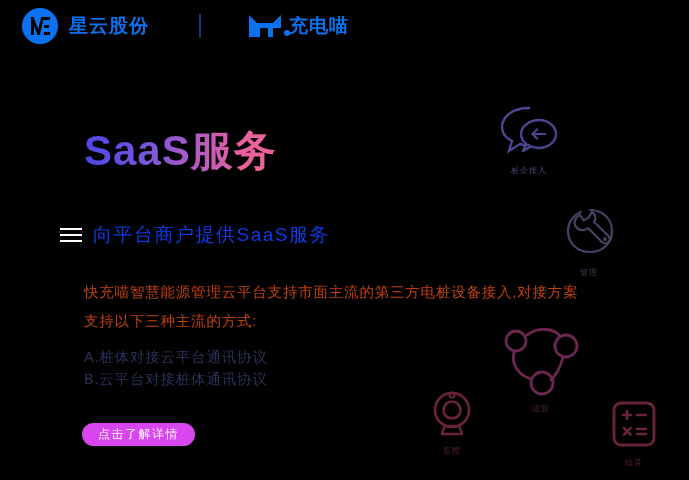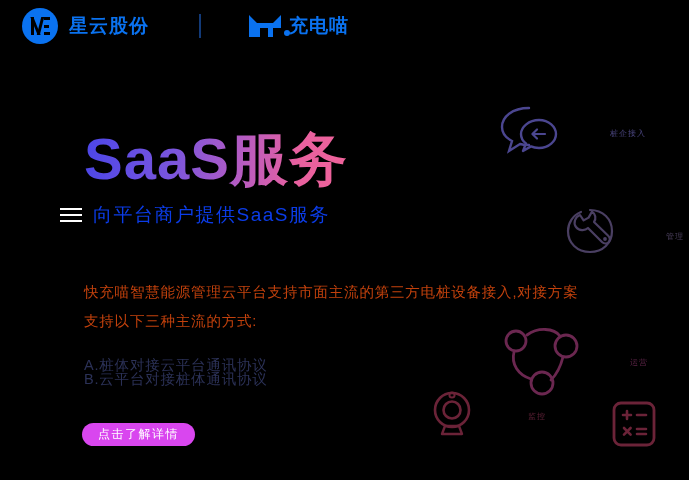--- a/index.html
+++ b/index.html
@@ -56,29 +56,29 @@
     color:#0a72f0;
     font-size:19px; font-weight:bold; letter-spacing:1px;
     white-space:nowrap;
   }
 
   
   .hero { position:absolute; left:0; top:0; width:689px; height:480px; }
 
   .hero-title {
     position:absolute; left:84px; top:130px;
-    font-size:58px; font-weight:bold; letter-spacing:1px;
+    font-size:42px; font-weight:bold; letter-spacing:1px;
     background-image:linear-gradient(96deg,#4b46e8 0%,#7a55dd 34%,#b25bc4 58%,#e8609f 80%,#f0639a 100%);
     -webkit-background-clip:text; background-clip:text;
     -webkit-text-fill-color:transparent; color:transparent;
     white-space:nowrap; line-height:1.0;
   }
 
   .sub-row {
-    position:absolute; left:60px; top:202px;
+    position:absolute; left:60px; top:222px;
     display:flex; align-items:center;justify-content:space-between;
   }
   .hamburger { width:22px; height:15px; position:relative; flex:0 0 auto; }
   .hamburger i {
     position:absolute; left:0; width:22px; height:2px; background:#ffffff;
   }
   .hamburger i:nth-child(1){ top:0; }
   .hamburger i:nth-child(2){ top:6px; }
   .hamburger i:nth-child(3){ top:12px; }
   .sub-text {
@@ -90,40 +90,39 @@
     position:absolute; left:84px; top:278px;
     width:500px;
     color:#c2410c;
     font-size:14.5px; line-height:29px; letter-spacing:0.8px;
   }
   .list-item {
     position:absolute; left:84px;
     color:#2b3157;
     font-size:14.5px; letter-spacing:0.8px;
   }
-  .list-a { top:356px; }
+  .list-a { top:348px; }
   .list-b { top:370px; }
 
   .cta {
     position:absolute; left:82px; top:423px;
     width:113px; height:23px;
     background:#d946ef;
     border:none; border-radius:12px;
     color:#ffffff; font-size:12px; letter-spacing:1.5px;
     font-family:"Liberation Sans","DejaVu Sans",sans-serif;
     cursor:pointer;
     display:flex; align-items:center; justify-content:center;
   }
 
   
   .feature {
     position:absolute;
-    display:flex; 
+    display:flex; flex-direction:column;
     align-items:center;
-    gap:48px;
   }
   .feature .glyph { display:block; }
   .feature .cap {
     margin-top:3px; font-size:8px; letter-spacing:1px;
     white-space:nowrap;
   }
   .f-access { left:496px; top:102px; }
   .f-access .cap { color:#4b4680; }
   .f-manage { left:560px; top:206px; }
   .f-manage .cap { color:#4a3f5c; }

